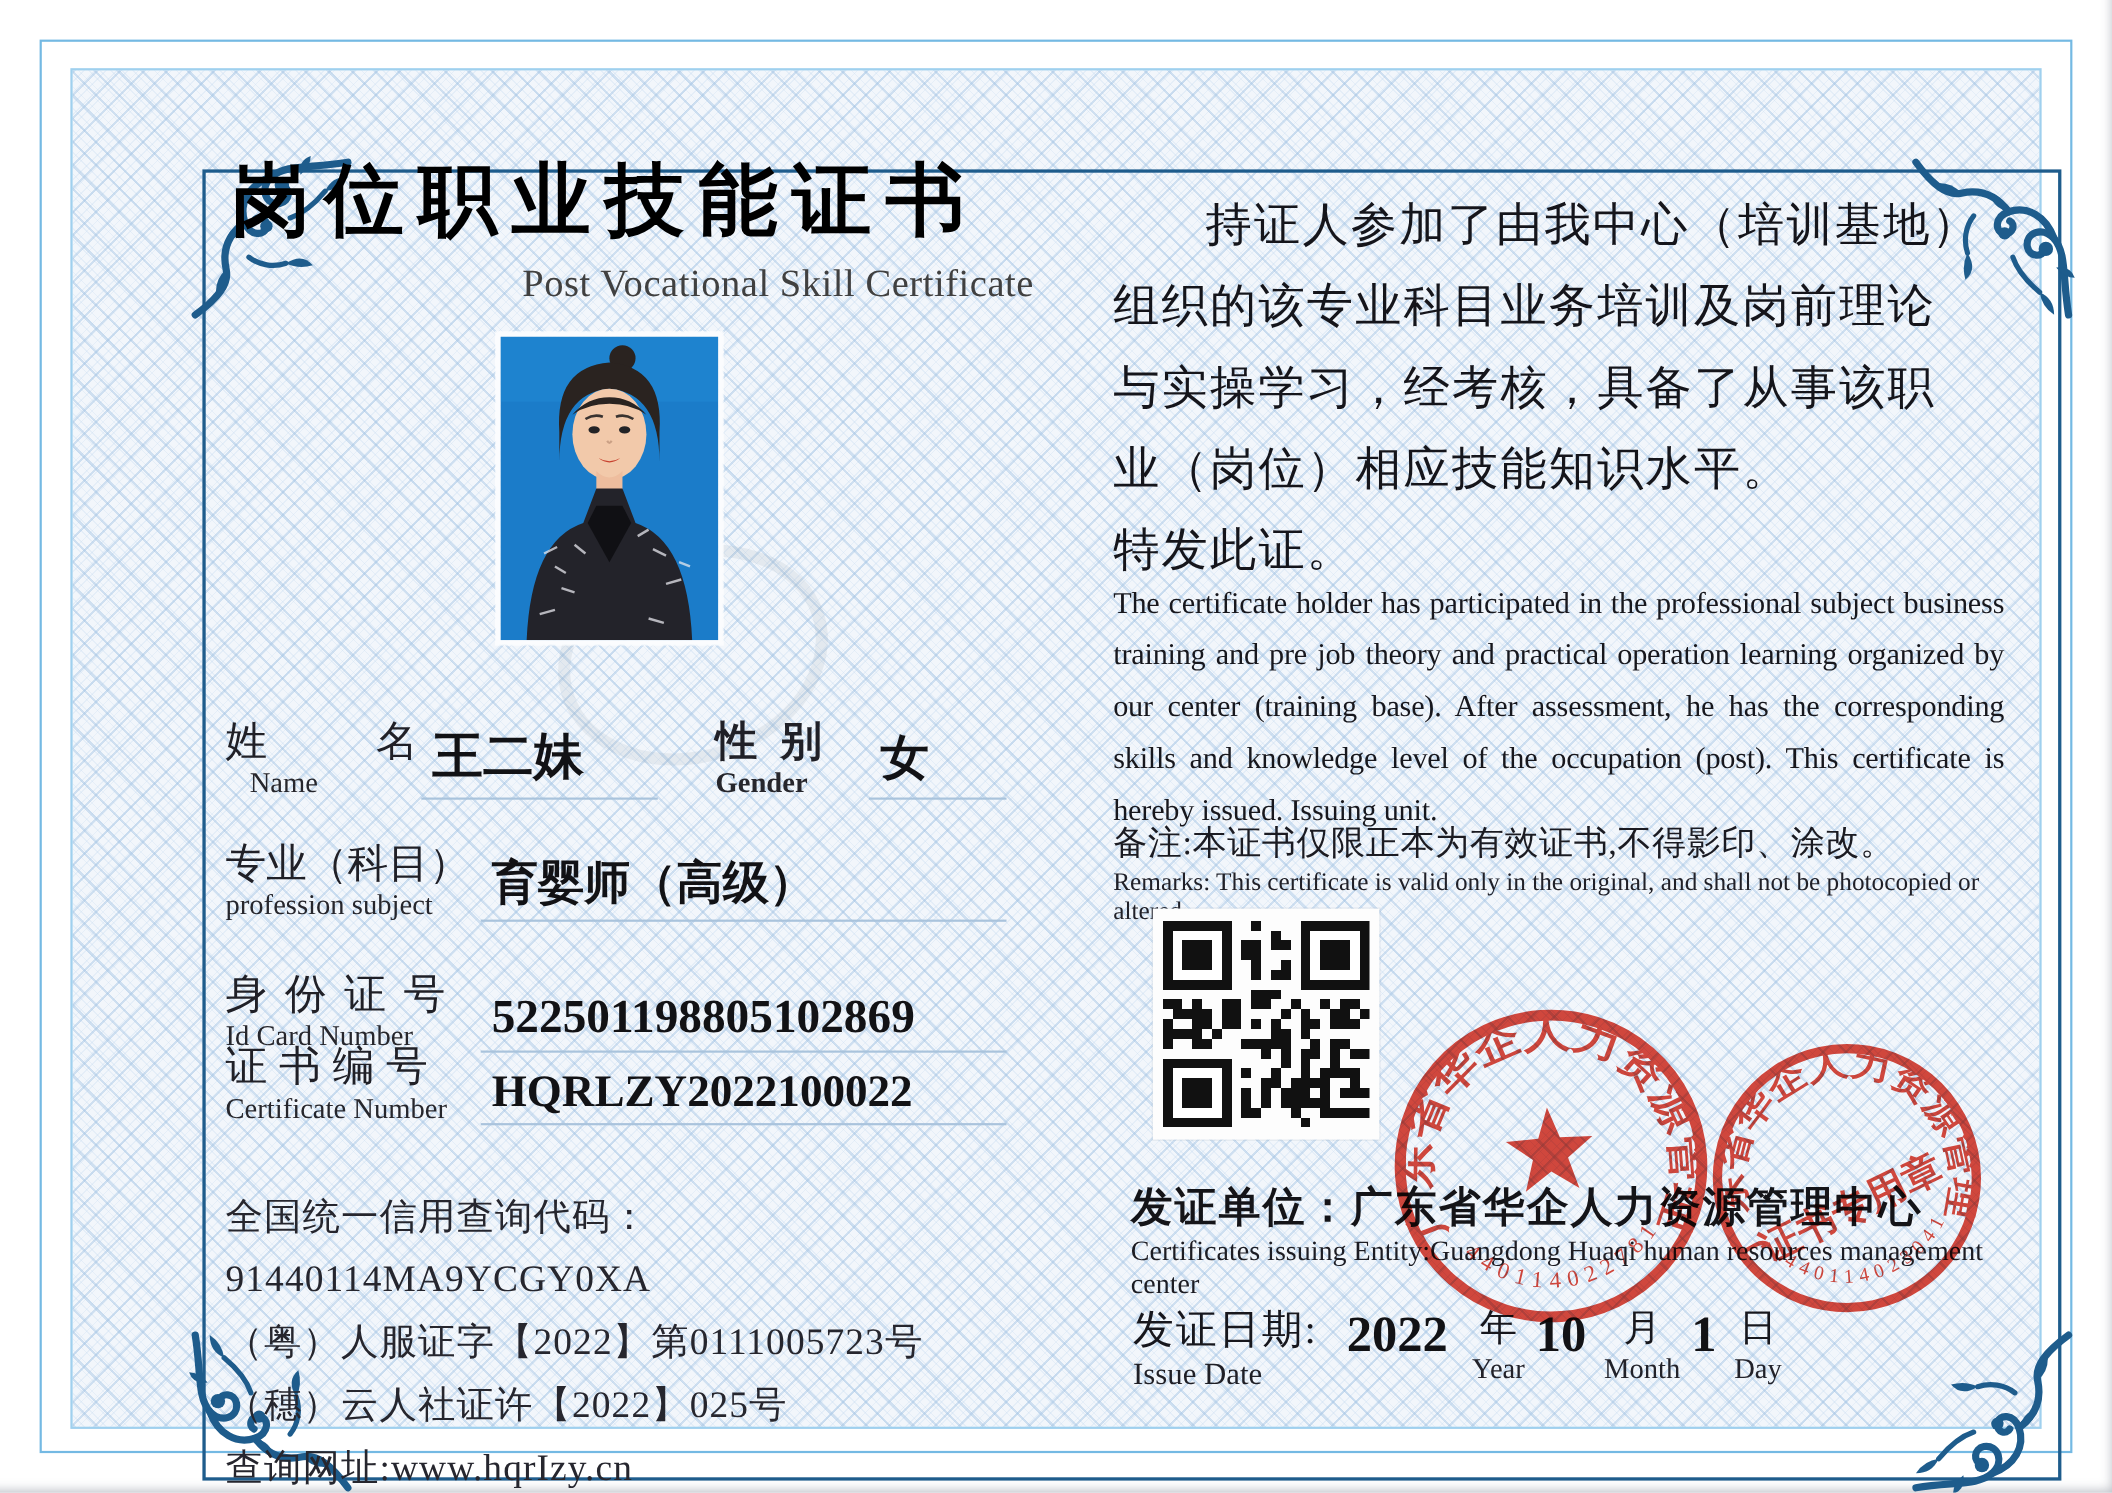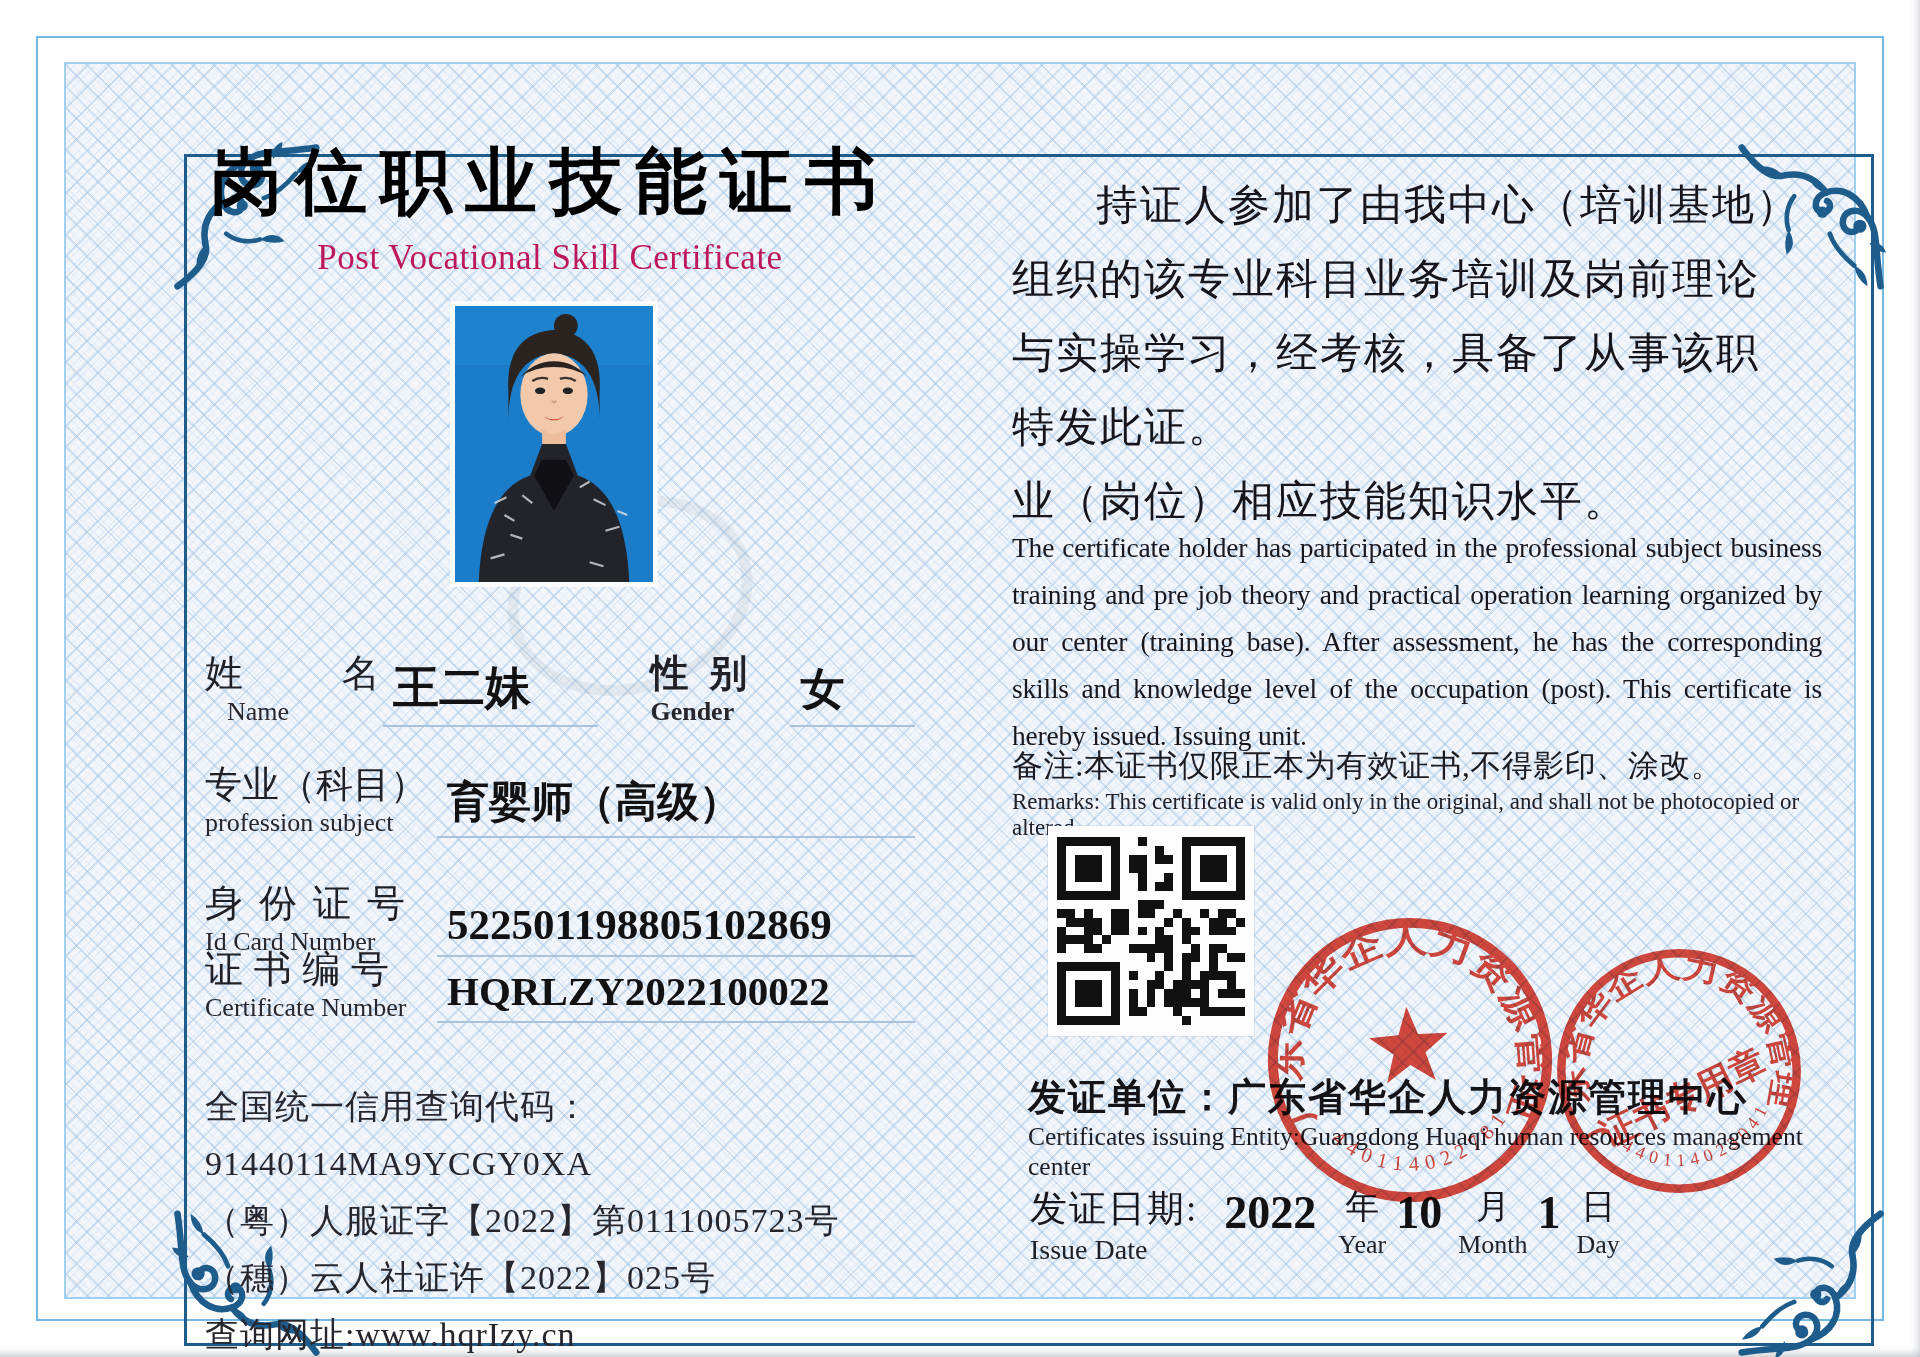--- a/index.html
+++ b/index.html
@@ -33,22 +33,22 @@
   .orn.tl { left:104px;  top:76px; }
   .orn.tr { left:1672px; top:76px;   transform:rotate(90deg); }
   .orn.br { left:1672px; top:1146px; transform:rotate(180deg); }
   .orn.bl { left:104px;  top:1146px; transform:rotate(270deg); }
 
   .abs { position:absolute; }
 
   
   .title-cn { left:160px; top:134px; width:780px; text-align:center;
     font-size:72px; font-weight:bold; letter-spacing:13px; color:#000000; }
-  .title-en { left:160px; top:238px; width:780px; text-align:center;
-    font-size:35px; color:#be185d; letter-spacing:.5px; }
+  .title-en { left:160px; top:238px; width:780px; text-align:right;
+    font-size:35px; color:#404040; letter-spacing:.5px; }
 
   .photo { left:455px; top:306px; width:198px; height:276px; background:#1b7cc9;
     outline:4px solid #fbfcfe; box-shadow:0 0 0 5px rgba(255,255,255,.65); }
   .photo svg { display:block; width:100%; height:100%; }
 
   .ghost-seal { left:505px; top:498px; width:250px; height:195px; border-radius:50%;
     border:11px solid rgba(135,148,165,.13); transform:rotate(-18deg); }
 
   .row { position:absolute; left:205px; width:710px; display:flex; align-items:flex-end; }
   .lbl { flex:none; }
@@ -266,22 +266,22 @@
     <div>全国统一信用查询代码：91440114MA9YCGY0XA</div>
     <div>（粤）人服证字【2022】第0111005723号</div>
     <div>（穗）云人社证许【2022】025号</div>
     <div>查询网址:www.hqrIzy.cn</div>
   </div>
 
   <div class="abs cn-body">
     <div class="indent">持证人参加了由我中心（培训基地）</div>
     <div>组织的该专业科目业务培训及岗前理论</div>
     <div>与实操学习，经考核，具备了从事该职</div>
+    <div>业（岗位）相应技能知识水平。</div>
     <div>特发此证。</div>
-    <div>业（岗位）相应技能知识水平。</div>
   </div>
 
   <p class="abs en-body">The certificate holder has participated in the professional subject business training and pre job theory and practical operation learning organized by our center (training base). After assessment, he has the corresponding skills and knowledge level of the occupation (post). This certificate is hereby issued. Issuing unit.</p>
   <div class="abs remarks-cn">备注:本证书仅限正本为有效证书,不得影印、涂改。</div>
   <div class="abs remarks-en">Remarks: This certificate is valid only in the original, and shall not be photocopied or altered.</div>
 
   <div class="abs qr-box">
     <svg id="qr" viewBox="0 0 21 21" shape-rendering="crispEdges" fill="#111111">
         <rect x="9" y="0" width="1" height="1"></rect>
         <rect x="11" y="1" width="1" height="1"></rect>

